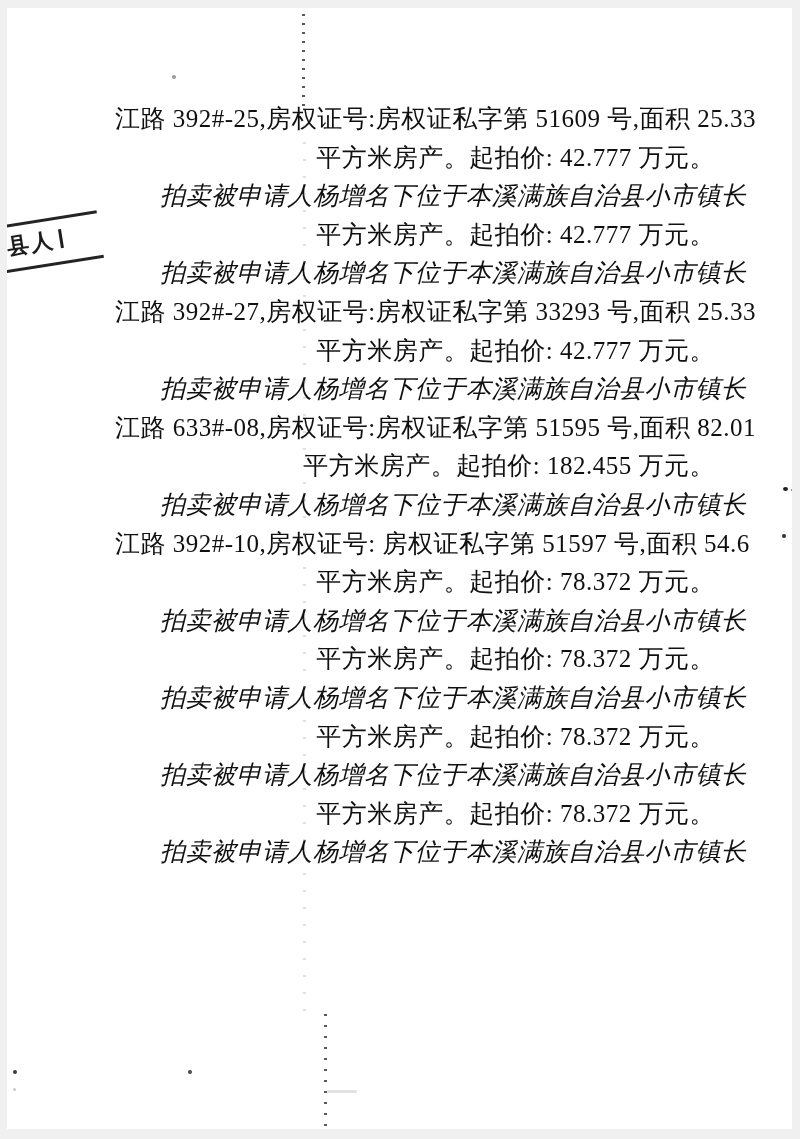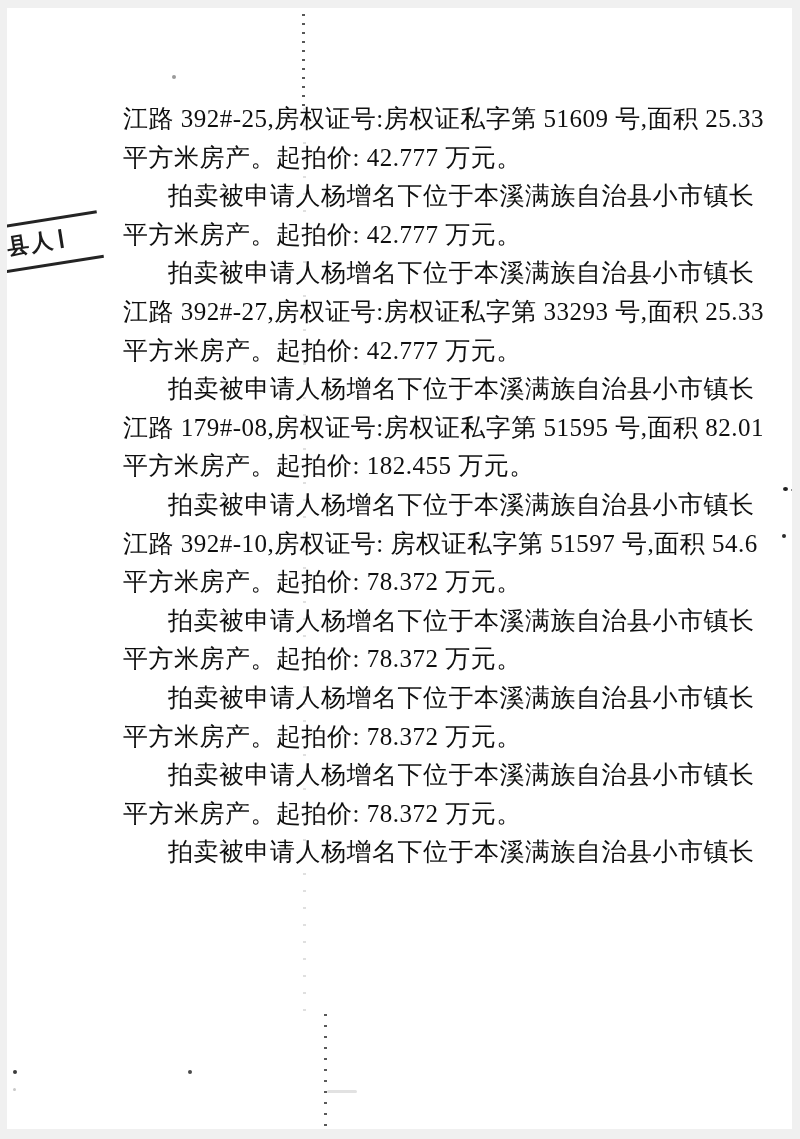--- a/index.html
+++ b/index.html
@@ -12,33 +12,34 @@
   }
   .page{
     position:absolute;
     left:7px;top:8px;
     width:785px;height:1121px;
     background:#ffffff;
     overflow:hidden;
   }
   .text-block{
     position:absolute;
-    left:116px;top:92px;
+    left:108px;top:92px;
     width:600px;
     color:#101010;
+    text-align:right;
   }
   .line{
     white-space:nowrap;
     height:38.6px;
     line-height:38.6px;
     font-size:25px;
     letter-spacing:0.5px;
     font-weight:500;
   }
-  .line.indent{padding-left:45px;}
+  .line.indent{padding-left:45px;font-style:italic;}
   
   .stamp{
     position:absolute;
     left:-34px;top:212px;
     width:112px;
     transform:rotate(-9deg);
     border-top:3px solid #242424;
     border-bottom:3px solid #242424;
     padding:5px 6px 7px 10px;
     color:#1d1d1d;
@@ -84,21 +85,21 @@
 
   <div class="text-block">
     <div class="line">江路 392#-25,房权证号:房权证私字第 51609 号,面积 25.33</div>
     <div class="line">平方米房产。起拍价: 42.777 万元。</div>
     <div class="line indent">拍卖被申请人杨增名下位于本溪满族自治县小市镇长</div>
     <div class="line">平方米房产。起拍价: 42.777 万元。</div>
     <div class="line indent">拍卖被申请人杨增名下位于本溪满族自治县小市镇长</div>
     <div class="line">江路 392#-27,房权证号:房权证私字第 33293 号,面积 25.33</div>
     <div class="line">平方米房产。起拍价: 42.777 万元。</div>
     <div class="line indent">拍卖被申请人杨增名下位于本溪满族自治县小市镇长</div>
-    <div class="line">江路 179#-08,房权证号:房权证私字第 51595 号,面积 82.01</div>
+    <div class="line">江路 633#-08,房权证号:房权证私字第 51595 号,面积 82.01</div>
     <div class="line">平方米房产。起拍价: 182.455 万元。</div>
     <div class="line indent">拍卖被申请人杨增名下位于本溪满族自治县小市镇长</div>
     <div class="line">江路 392#-10,房权证号: 房权证私字第 51597 号,面积 54.6</div>
     <div class="line">平方米房产。起拍价: 78.372 万元。</div>
     <div class="line indent">拍卖被申请人杨增名下位于本溪满族自治县小市镇长</div>
     <div class="line">平方米房产。起拍价: 78.372 万元。</div>
     <div class="line indent">拍卖被申请人杨增名下位于本溪满族自治县小市镇长</div>
     <div class="line">平方米房产。起拍价: 78.372 万元。</div>
     <div class="line indent">拍卖被申请人杨增名下位于本溪满族自治县小市镇长</div>
     <div class="line">平方米房产。起拍价: 78.372 万元。</div>

